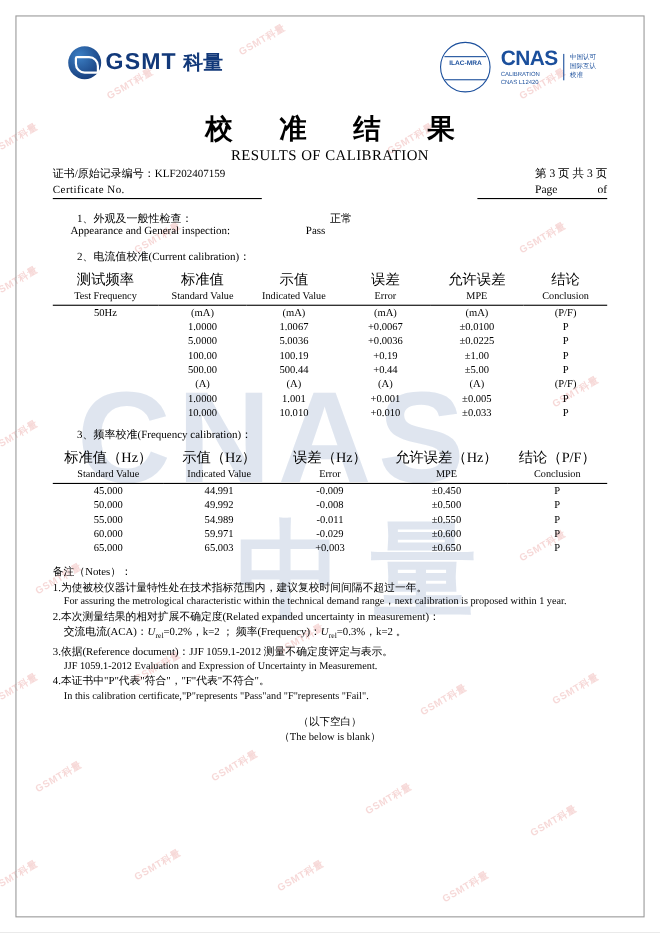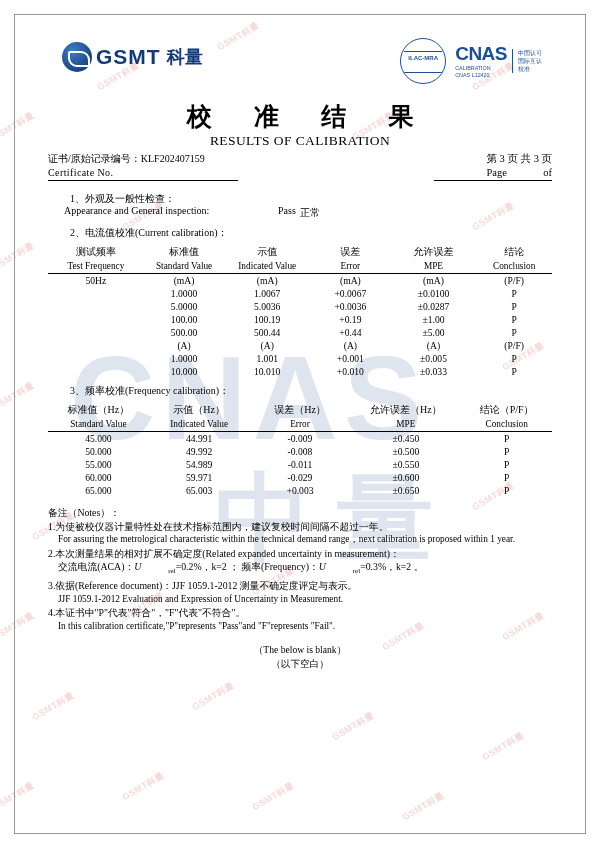--- a/index.html
+++ b/index.html
@@ -252,36 +252,36 @@
   .appearance {
     position: relative;
     height: 28px;
   }
   .appearance .r1, .appearance .r2 {
     position: absolute;
     left: 0;
   }
   .appearance .r1 { top: 0; }
   .appearance .r2 { top: 13px; padding-left: 16px; }
-  .appearance .v1 { position: absolute; left: 230px; top: 14px; }
+  .appearance .v1 { position: absolute; left: 230px; top: 0; }
   .appearance .v2 { position: absolute; left: 230px; top: 13px; }
 
   table.data {
     width: 100%;
     border-collapse: collapse;
     margin-top: 3px;
     font-size: 9.6px;
   }
   table.data td, table.data th {
     text-align: center;
     padding: 1px 0;
     font-weight: normal;
     vertical-align: middle;
   }
-  table.data th.hcn { font-size: 10px; padding-top: 2px; font-family: Liberation Serif, serif; }
+  table.data th.hcn { font-size: 13px; padding-top: 2px; font-family: Liberation Serif, serif; }
   table.data th.hen { font-size: 9.3px; padding-bottom: 2px; }
   .hdr-rule {
     border-bottom: 1px solid #000;
   }
 
   
   .notes {
     margin-top: 9px;
     font-size: 9.6px;
     line-height: 13.6px;
@@ -289,21 +289,21 @@
   .notes .n-cn { font-size: 9.8px; }
   .notes .n-en { font-size: 9.3px; }
   .notes p { margin: 0; }
   .pad { padding-left: 10px; }
   .blank {
     margin-top: 10px;
     text-align: center;
     font-size: 9.6px;
     line-height: 13.5px;
   }
-  sub { font-size: 7px; margin-left: 27px; }
+  sub { font-size: 7px; }
 </style>
 </head>
 <body>
 
 <div class="page">
 
   <div class="wm-layer">
     <div class="wm-big wm-cnas">CNAS</div>
     <div class="wm-big wm-cn">中量</div>
     <div class="wm-small" style="left:-10px;  top:120px;">GSMT科量</div>
@@ -423,21 +423,21 @@
           <td>1.0067</td>
           <td>+0.0067</td>
           <td>±0.0100</td>
           <td>P</td>
         </tr>
         <tr>
           <td></td>
           <td>5.0000</td>
           <td>5.0036</td>
           <td>+0.0036</td>
-          <td>±0.0287</td>
+          <td>±0.0225</td>
           <td>P</td>
         </tr>
         <tr>
           <td></td>
           <td>100.00</td>
           <td>100.19</td>
           <td>+0.19</td>
           <td>±1.00</td>
           <td>P</td>
         </tr>
@@ -544,18 +544,18 @@
         <span>交流电流(ACA)：</span><i>U</i><sub>rel</sub><span>=0.2%</span><span>，k=2  ；</span>
         <span>频率(Frequency)：</span><i>U</i><sub>rel</sub><span>=0.3%</span><span>，k=2  。</span>
       </p>
       <p class="n-cn">3.依据(Reference document)：JJF 1059.1-2012 测量不确定度评定与表示。</p>
       <p class="n-en pad">JJF 1059.1-2012 Evaluation and Expression of Uncertainty in Measurement.</p>
       <p class="n-cn">4.本证书中"P"代表"符合"，"F"代表"不符合"。</p>
       <p class="n-en pad">In this calibration certificate,"P"represents "Pass"and "F"represents "Fail".</p>
     </div>
 
     <div class="blank">
+      <div>（以下空白）</div>
       <div>（The below is blank）</div>
-      <div>（以下空白）</div>
     </div>
 
   </div>
 </div>
 
 </body></html>

